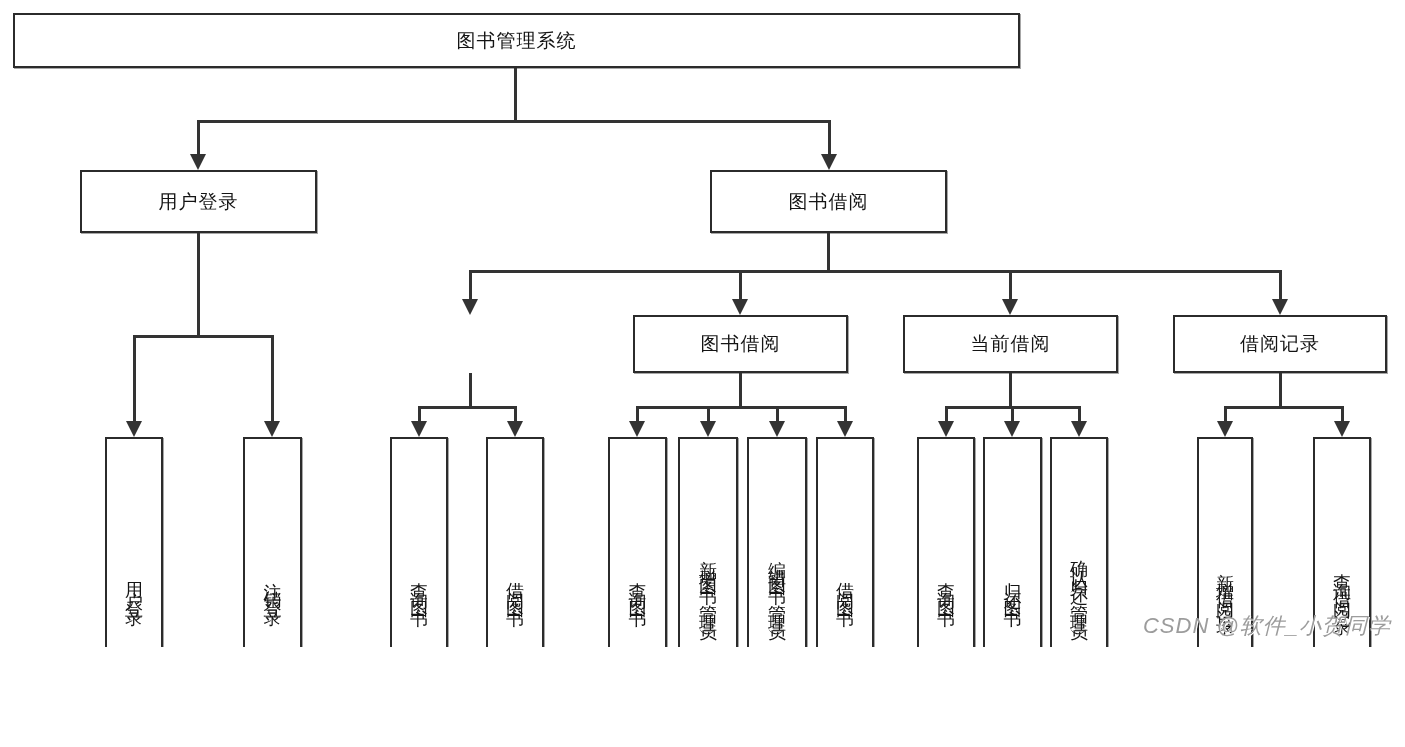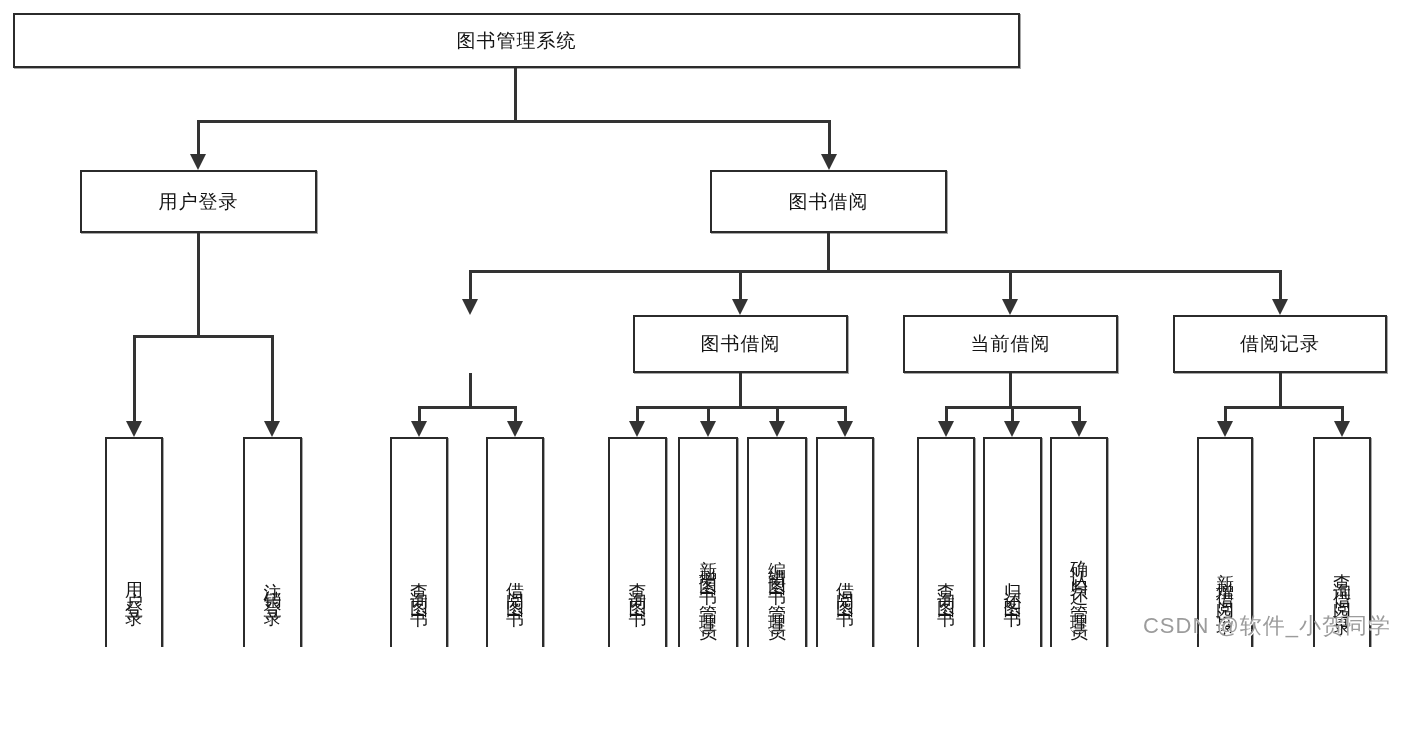--- a/index.html
+++ b/index.html
@@ -34,20 +34,21 @@
     border-top:16px solid #333333;
   }
   .watermark{
     position:absolute;
     right:14px;bottom:6px;
     font-size:22px;
     color:#9c9c9c;
     letter-spacing:1px;
     text-shadow:1px 1px 0 #ffffff;
     white-space:nowrap;
+    font-style:italic;
   }
 </style>
 </head>
 <body>
 
 <div id="canvas">
 
   <div class="box" style="left:13px;top:13px;width:1007px;height:55px">图书管理系统</div>
 
   <div class="vline" style="left:514px;top:68px;height:53px"></div>

